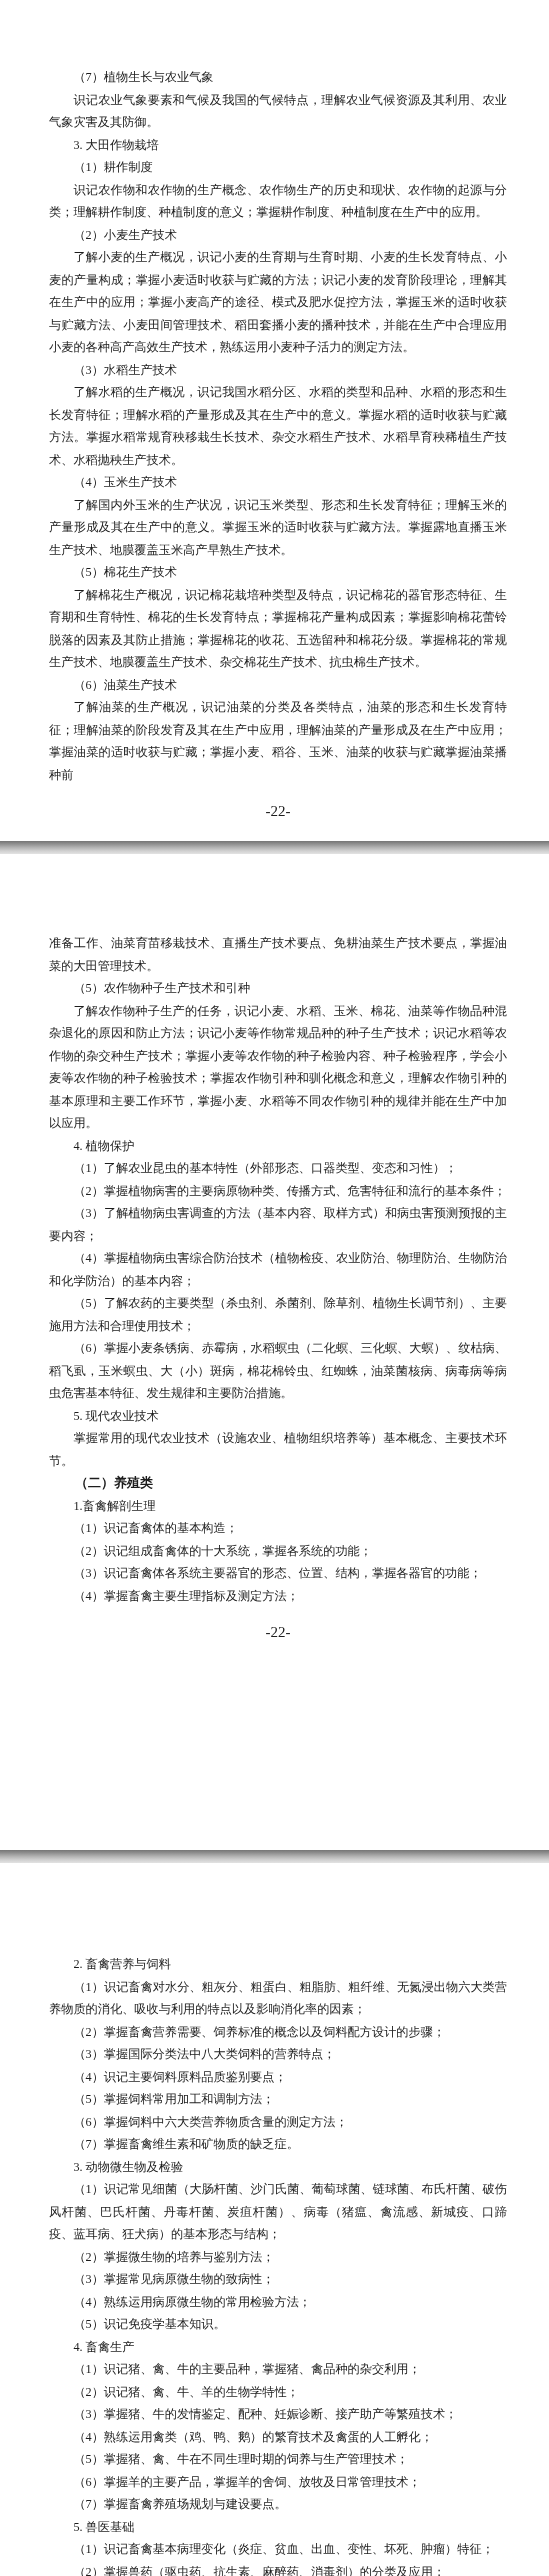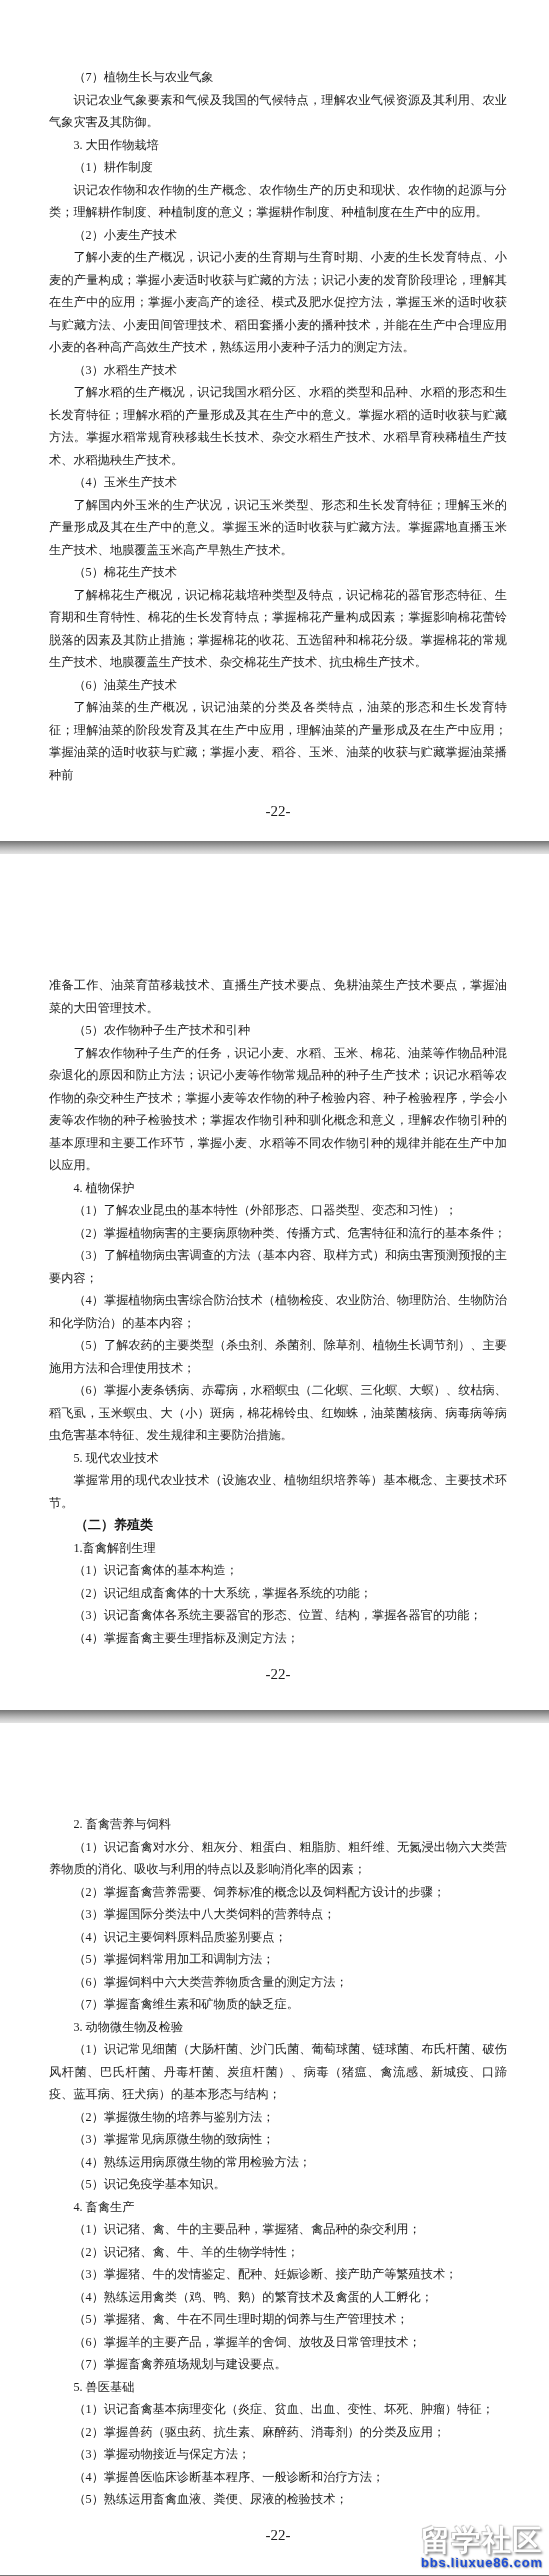--- a/index.html
+++ b/index.html
@@ -17,21 +17,21 @@
   }
   .page {
     position: relative;
     box-sizing: border-box;
     background: #ffffff;
     overflow: hidden;
     padding-left: 49px;
     padding-right: 42px;
   }
   .page-1 { height: 841px; padding-top: 66px;  }
-  .page-2 { height: 856px; padding-top: 120px; }
+  .page-2 { height: 996px; padding-top: 78px; }
   .page-3 { height: 852px; padding-top: 90px; }
   .para {
     margin: 0;
     font-size: 12.2px;
     line-height: 22.5px;
     color: #1c1c1c;
     text-align: justify;
     text-indent: 2em;
     letter-spacing: 0;
   }

